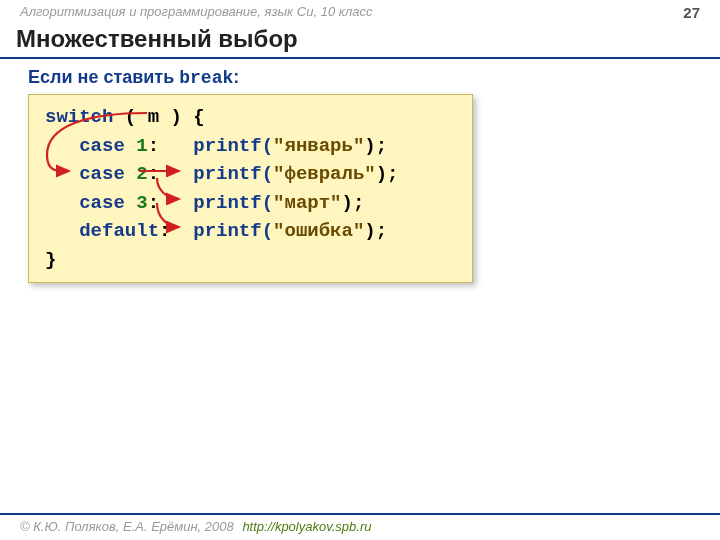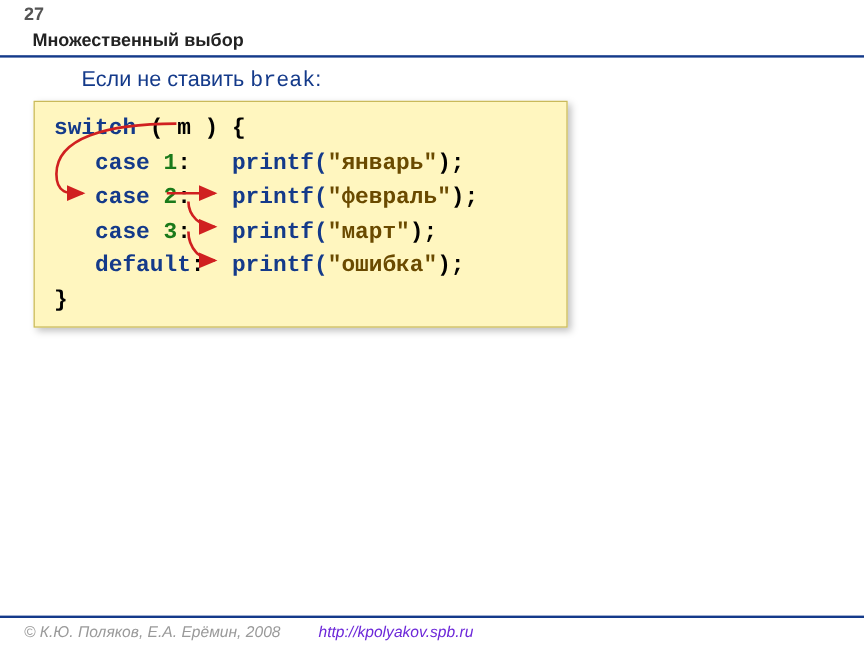--- a/index.html
+++ b/index.html
@@ -8,26 +8,26 @@
     font-family: Arial, Helvetica, sans-serif;
     background: #fff; position: relative; overflow: hidden;
   }
   .header-strip {
     padding: 4px 20px 2px 20px;
     color: #9a9a9a; font-style: italic; font-size: 13px;
     display: flex; justify-content: space-between;
   }
   .page-num { font-style: normal; font-weight: bold; color: #555; font-size: 15px; }
   .title {
-    padding: 2px 20px 4px 27px;
-    font-size: 15px; font-weight: bold; color: #222;
+    padding: 2px 20px 4px 16px;
+    font-size: 24px; font-weight: bold; color: #222;
     border-bottom: 2px solid #143a8a;
   }
   .content { padding: 8px 28px; }
-  .intro { color: #143a8a; font-size: 18px; font-weight: normal; margin-left: 40px; }
+  .intro { color: #143a8a; font-size: 18px; font-weight: bold; }
   .intro .kw { font-family: "Courier New", monospace; color: #143a8a; }
   .codebox {
     position: relative;
     margin: 6px 0 10px 0;
     background: #fff6bf;
     border: 1px solid #c9b95a;
     box-shadow: 3px 3px 6px rgba(0,0,0,0.25);
     padding: 8px 16px 8px 16px;
     width: 445px;
     font-family: "Courier New", monospace;
@@ -42,26 +42,27 @@
   .result-line { font-size: 18px; font-weight: bold; }
   .rl-label { color: #143a8a; }
   .rl-mono { font-family: "Courier New", monospace; color: #143a8a; }
   .rl-out { color: #9a2a00; margin-left: 18px; }
   .footer {
     position: absolute; left: 0; bottom: 0; width: 100%;
     border-top: 2px solid #143a8a;
     padding: 4px 20px 6px 20px;
     font-size: 13px; font-style: italic; color: #9a9a9a;
   }
-  .footer a { color: #6d28d9; text-decoration: none; margin-left: 28px; font-style: italic; }
+  .footer a { color: #4d7c0f; text-decoration: none; margin-left: 5px; font-style: italic; }
 </style>
 </head>
 <body>
 
 <div class="header-strip">
+  <span>Алгоритмизация и программирование, язык Си, 10 класс</span>
   <span class="page-num">27</span>
 </div>
 
 <h1 class="title">Множественный выбор</h1>
 
 <div class="content">
   <p class="intro">
     <span>Если не ставить </span><span class="kw">break</span><span>:</span>
   </p>
 

